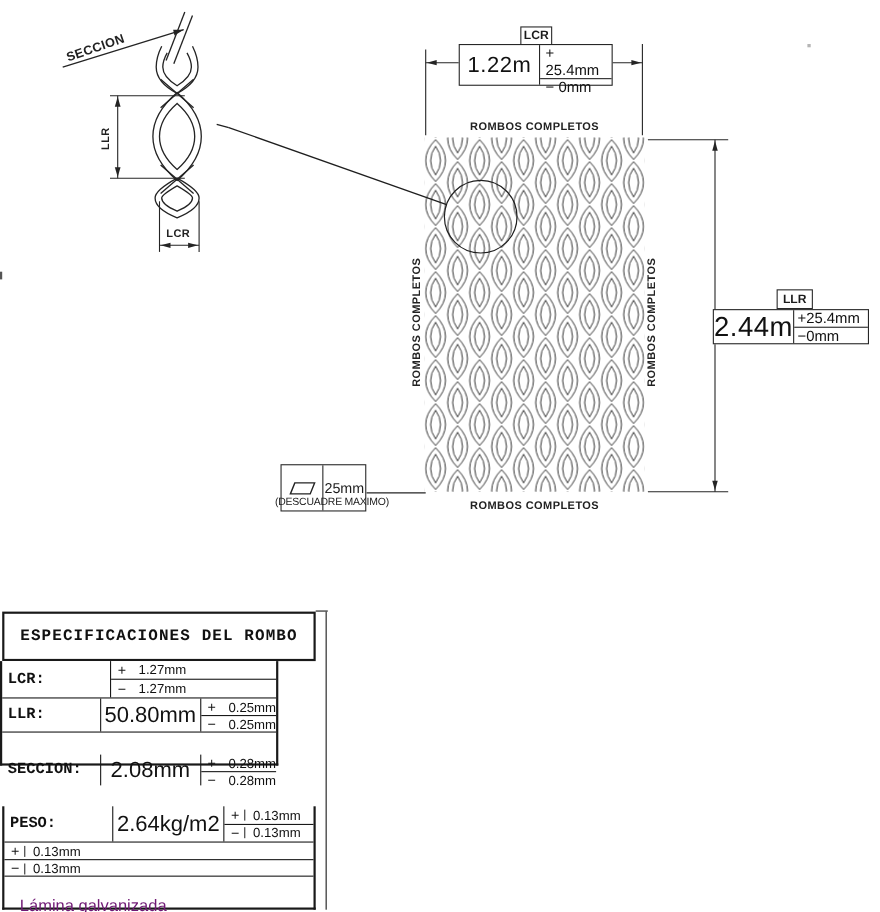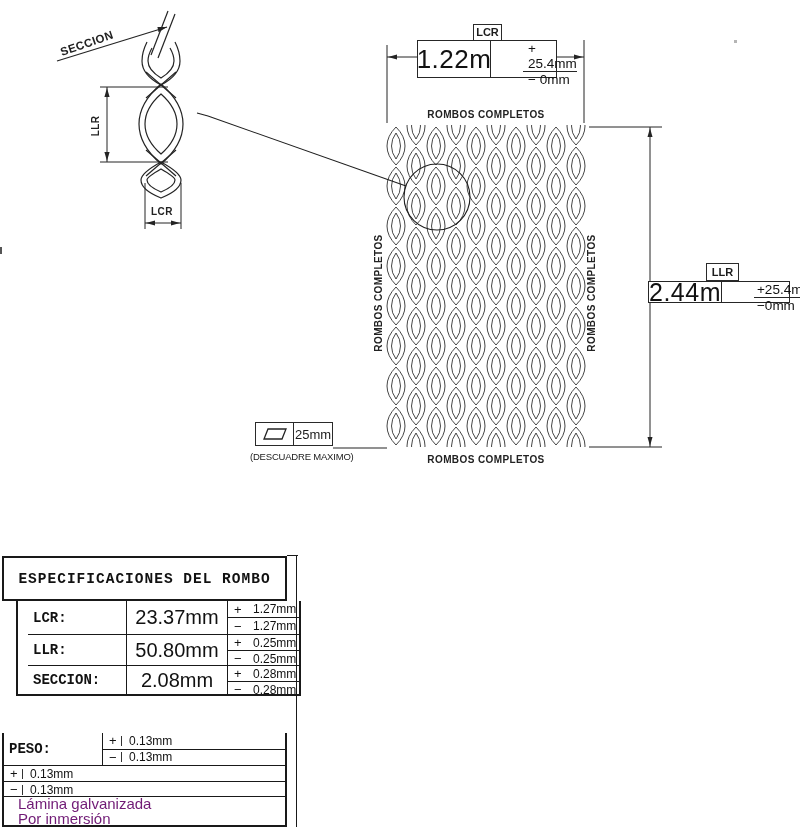--- a/index.html
+++ b/index.html
@@ -7,36 +7,36 @@
         font-family:"Liberation Sans",sans-serif;color:#1c1c1c;}
   svg text{font-family:"Liberation Sans",sans-serif;fill:#222;}
   .cad{letter-spacing:.4px;}
   
   .abs{position:absolute;box-sizing:border-box;}
   
   .tagbox{border:1.6px solid #2a2a2a;background:#fff;text-align:center;
           font-size:11px;line-height:15px;font-weight:600;}
   .dimbox{border:1.8px solid #262626;background:#fff;display:flex;}
   .dimval{border-right:1.6px solid #262626;display:flex;align-items:center;justify-content:center;
-          font-size:26px;letter-spacing:.5px;color:#111;}
+          font-size:20px;letter-spacing:.5px;color:#111;}
   .tolcol{display:flex;flex-direction:column;}
-  .tolrow{flex:1;display:flex;align-items:center;padding-left:5px;font-size:13.5px;color:#111;margin-left:32px;}
+  .tolrow{flex:1;display:flex;align-items:center;padding-left:5px;font-size:13.5px;color:#111;}
   .tolrow.first{border-bottom:1.5px solid #262626;}
   
   .skewbox{border:1.6px solid #2a2a2a;background:#fff;display:flex;}
   .skewicon{width:37px;border-right:1.6px solid #2a2a2a;display:flex;align-items:center;justify-content:center;}
   .skewval{flex:1;display:flex;align-items:center;justify-content:center;font-size:13px;}
   .skewcap{font-size:9.5px;letter-spacing:-0.2px;white-space:nowrap;color:#1a1a1a;text-align:center;}
   
   .tt{font-family:"Liberation Mono","DejaVu Sans Mono",monospace;}
   .thead{border:2px solid #191919;background:#fff;display:flex;align-items:center;justify-content:center;
          font-weight:700;font-size:14.5px;letter-spacing:1px;color:#111;}
   .tblock{border:2px solid #191919;border-top:none;background:#fff;}
   .trow{display:flex;border-bottom:1.6px solid #191919;}
-  .trow:last-child{border-bottom:none;}
+  .trow:last-child{border-bottom:none;margin-top:20px;}
   .tlabel{width:93px;border-right:1.6px solid #191919;display:flex;align-items:center;
           padding-left:5px;font-weight:700;font-size:14px;color:#111;}
   .tval{width:100px;border-right:1.6px solid #191919;display:flex;align-items:center;justify-content:center;
         font-size:20px;color:#111;}
   .ttol{flex:1;display:flex;flex-direction:column;}
   .ttol .line{flex:1;display:flex;align-items:center;padding-left:6px;font-size:12px;color:#111;}
   .ttol .line.first{border-bottom:1.3px solid #191919;}
   .sign{display:inline-block;width:12px;font-size:13px;}
   .tick{display:inline-block;width:0;height:10px;border-left:1.2px solid #333;margin-right:7px;}
   .gap{display:inline-block;width:7px;}
@@ -147,44 +147,43 @@
   <div class="abs tagbox" style="left:473px;top:24px;width:29px;height:17px;">LCR</div>
   <div class="abs dimbox" style="left:417px;top:40px;width:140px;height:38px;">
     <div class="dimval" style="width:72px;">1.22m</div>
     <div class="tolcol" style="flex:1;">
       <div class="tolrow first">+ 25.4mm</div>
       <div class="tolrow">− 0mm</div>
     </div>
   </div>
 
   <div class="abs tagbox" style="left:706px;top:263px;width:33px;height:18px;line-height:16px;">LLR</div>
-  <div class="abs dimbox" style="left:648px;top:281px;width:142px;height:22px;">
+  <div class="abs dimbox" style="left:648px;top:281px;width:142px;height:32px;">
     <div class="dimval" style="width:72px;font-size:25px;">2.44m</div>
     <div class="tolcol" style="flex:1;">
       <div class="tolrow first" style="padding-left:3px;">+25.4mm</div>
       <div class="tolrow" style="padding-left:3px;">−0mm</div>
     </div>
   </div>
 
-  <div class="abs skewbox" style="left:255px;top:422px;width:78px;height:24px;">
+  <div class="abs skewbox" style="left:255px;top:422px;width:78px;height:43px;">
     <div class="skewicon">
       <svg width="26" height="14" viewBox="0 0 26 14">
           <polygon points="6,2 24,2 20,12 2,12" fill="none" stroke="#242424" stroke-width="1.3"></polygon>
         </svg>
     </div>
     <div class="skewval">25mm</div>
   </div>
   <div class="abs skewcap" style="left:250px;top:451px;">(DESCUADRE MAXIMO)</div>
 
   <div class="abs tt thead" style="left:2px;top:556px;width:285px;height:45px;">ESPECIFICACIONES DEL ROMBO</div>
 
-  <div class="abs tblock" style="left:16px;top:601px;width:285px;height:95px;padding-left:10px;">
+  <div class="abs tblock" style="left:0;top:601px;width:253px;height:95px;">
     <div class="trow" style="height:33px;">
       <div class="tlabel tt">LCR:</div>
-      <div class="tval">23.37mm</div>
       <div class="ttol">
         <div class="line first">
             <span class="sign">+</span>
             <span class="gap"></span>
             <span>1.27mm</span>
           </div>
         <div class="line">
             <span class="sign">−</span>
             <span class="gap"></span>
             <span>1.27mm</span>
@@ -222,20 +221,21 @@
             <span>0.28mm</span>
           </div>
       </div>
     </div>
   </div>
 
 
   <div class="abs tblock" style="left:2px;top:733px;width:285px;height:94px;">
     <div class="trow" style="height:32px;">
       <div class="tlabel tt">PESO:</div>
+      <div class="tval">2.64kg/m2</div>
       <div class="ttol">
         <div class="line first">
             <span class="sign">+</span>
             <span class="tick"></span>
             <span>0.13mm</span>
           </div>
         <div class="line">
             <span class="sign">−</span>
             <span class="tick"></span>
             <span>0.13mm</span>

